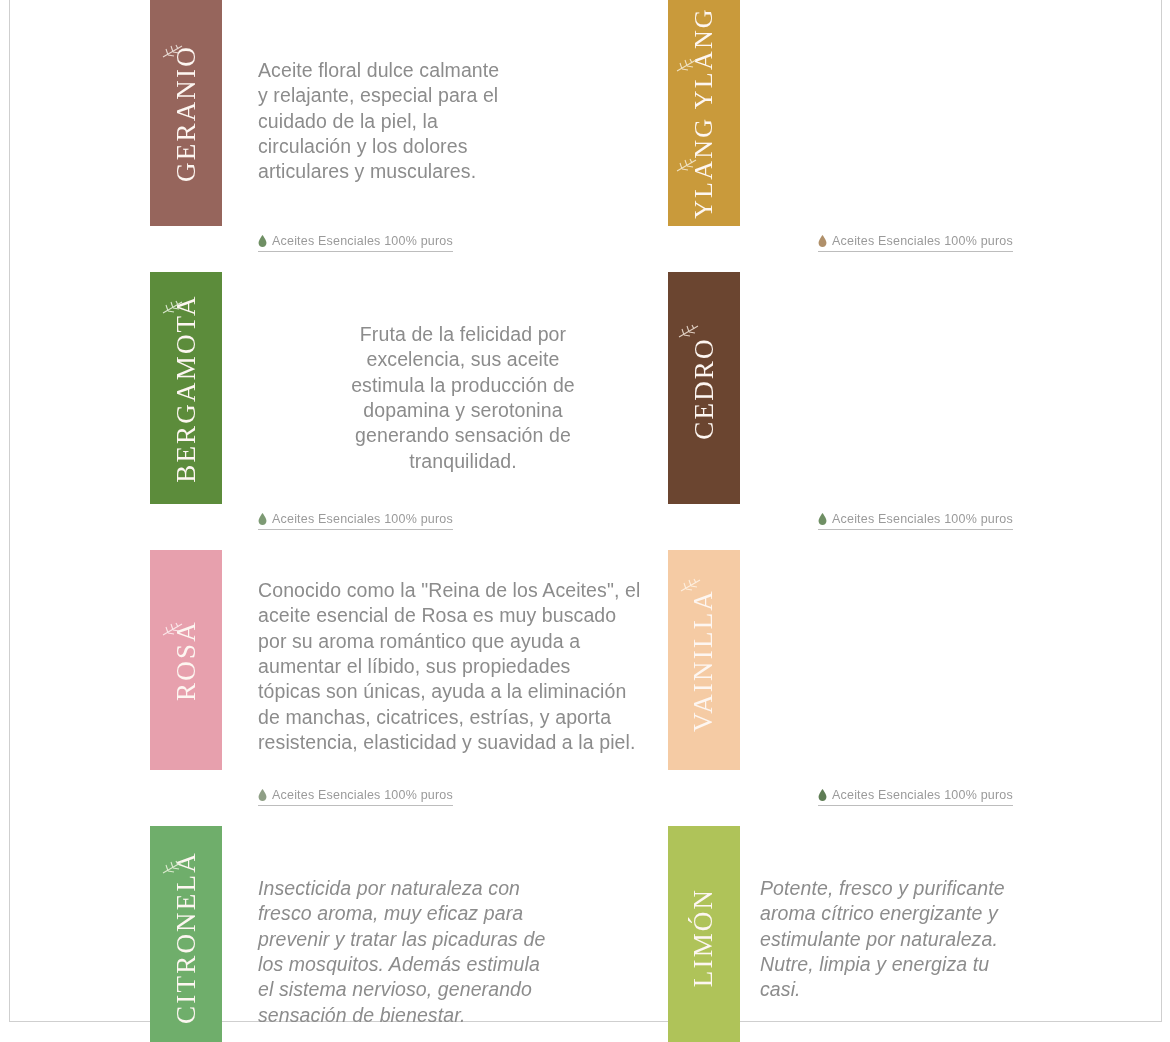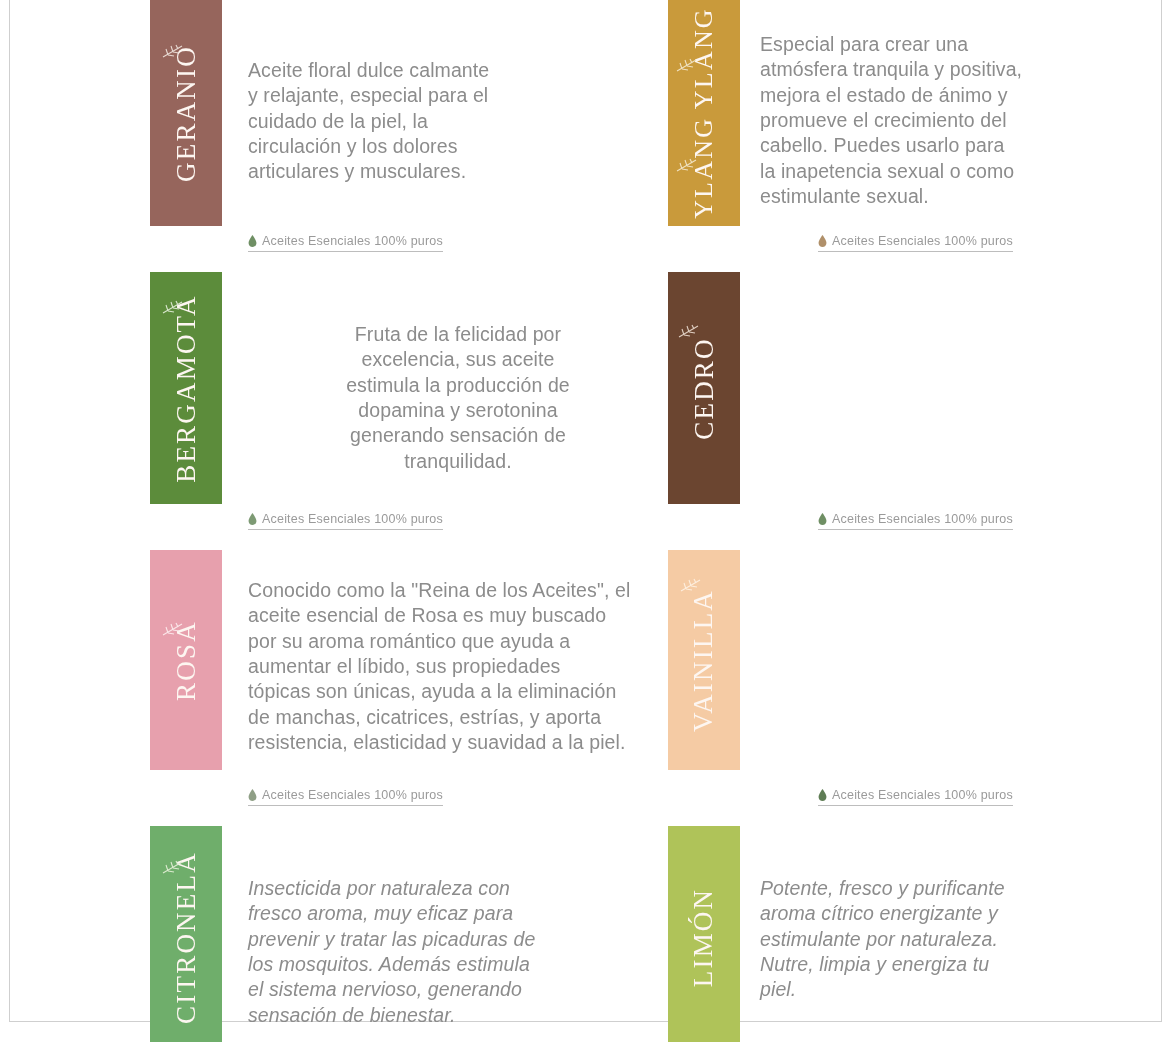--- a/index.html
+++ b/index.html
@@ -71,21 +71,21 @@
     position: relative;
   }
   .sprig {
     position: absolute;
     pointer-events: none;
   }
 
   
   .body-col {
     flex: 1 1 auto;
-    padding-left: 26px;
+    padding-left: 36px;
     display: flex;
     flex-direction: column;
     justify-content: flex-start;
     min-height: 100%;
   }
   .desc {
     color: #8c8c8c;
     font-size: 19.5px;
     line-height: 1.30;
     font-family: "Liberation Sans", sans-serif;
@@ -188,27 +188,20 @@
               <path d="M1 13 L20 2"></path>
                 <path d="M6 11 L4 5"></path>
                 <path d="M11 8 L9 2"></path>
                 <path d="M16 5 L14 1"></path>
               <path d="M6 11 L12 12"></path>
                 <path d="M11 8 L17 9"></path>
             </g>
           </svg>
         </div>
         <div class="body-col">
-          <p class="desc">Especial para crear una
-atmósfera tranquila y positiva,
-mejora el estado de ánimo y
-promueve el crecimiento del
-cabello.  Puedes usarlo para
-la inapetencia sexual o como
-estimulante sexual.</p>
           <div class="footer-note" style="margin-left:58px;">
             <svg class="drop" viewBox="0 0 10 14">
                 <path d="M5 0 C5 0 9.6 6.2 9.6 9.3 C9.6 12 7.5 14 5 14 C2.5 14 0.4 12 0.4 9.3 C0.4 6.2 5 0 5 0 Z" fill="#b0906a"></path>
               </svg>
             <span class="note-text">Aceites  Esenciales 100% puros</span>
           </div>
         </div>
       </div>
 
       <div class="card col1 r2">
@@ -347,20 +340,20 @@
 
       <div class="card col2 c2 r4">
         <div class="bar" style="background:#AFC359">
           <div class="bar-title">LIMÓN</div>
         </div>
         <div class="body-col">
           <p class="desc">Potente, fresco y purificante
 aroma cítrico energizante y
 estimulante por naturaleza.
 Nutre, limpia y energiza tu
-piel.</p>
+casi.</p>
 
         </div>
       </div>
 
     </div>
   </div>
 </div>
 
 </body></html>

